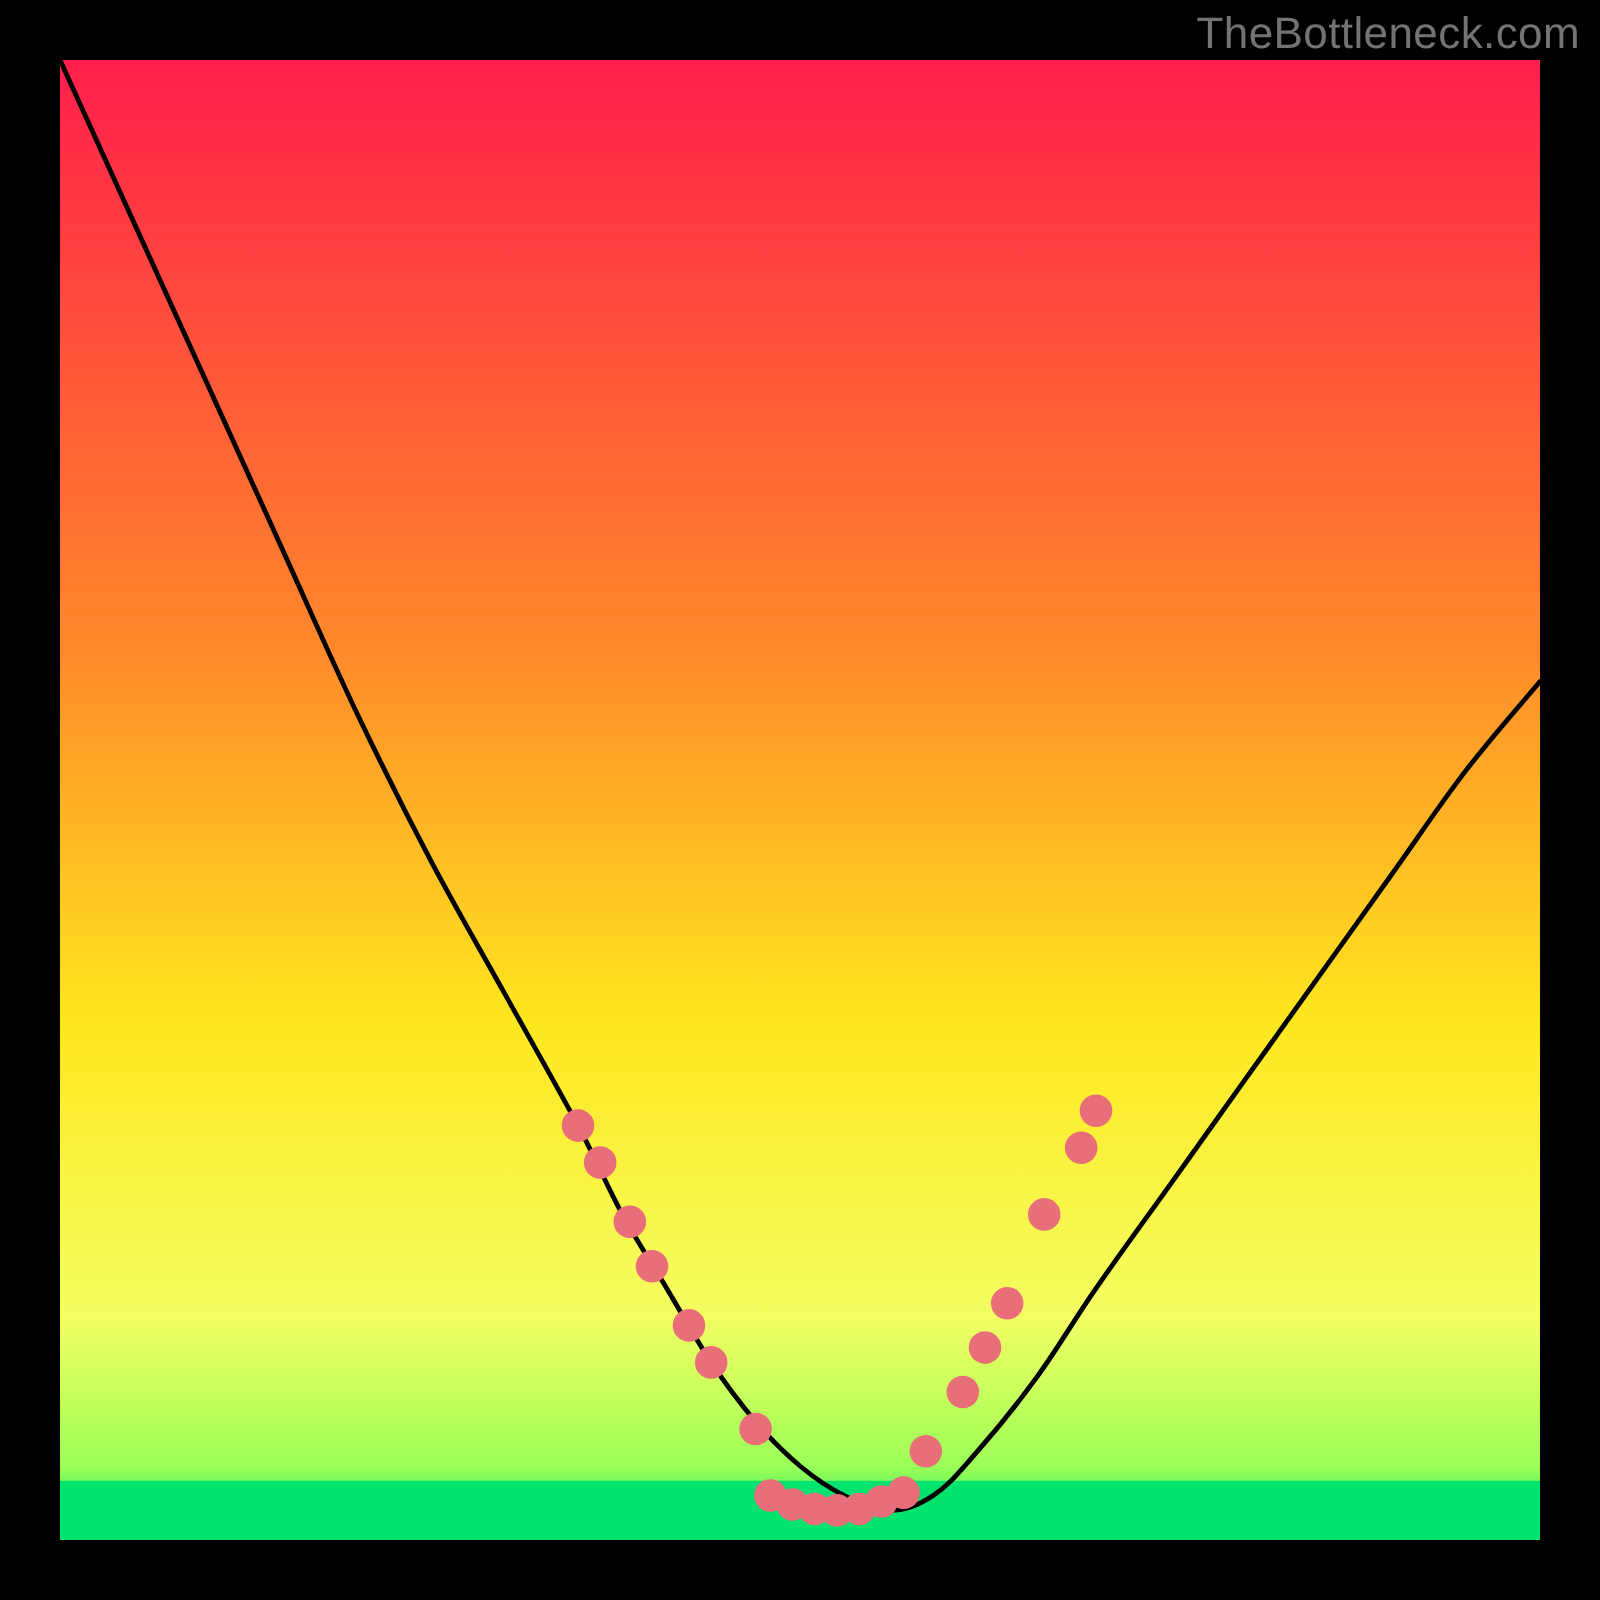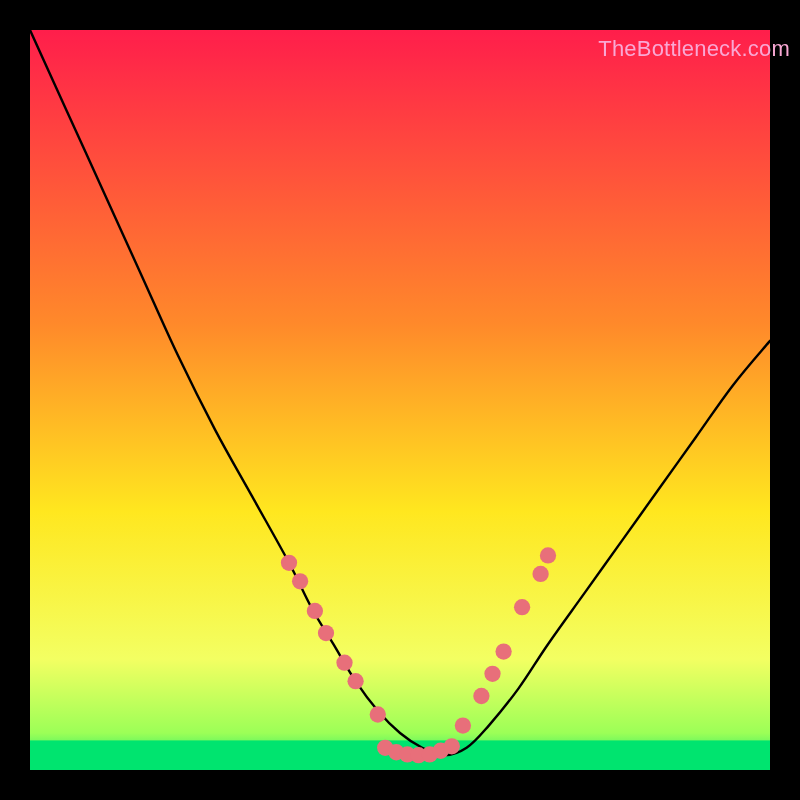--- a/index.html
+++ b/index.html
@@ -15,26 +15,25 @@
     position: relative;
     width: 800px;
     height: 800px;
     background: #000;
   }
   .watermark {
     position: absolute;
     top: 4px;
     right: 10px;
     z-index: 20;
-    color: #f9a8d4;
+    color: #737373;
     font-size: 22px;
     font-weight: 500;
     letter-spacing: 0.2px;
     user-select: none;
-    margin-top: 32px;
   }
   .plot {
     position: absolute;
     left: 30px;
     top: 30px;
     width: 740px;
     height: 740px;
     overflow: hidden;
   }
   .plot svg {

